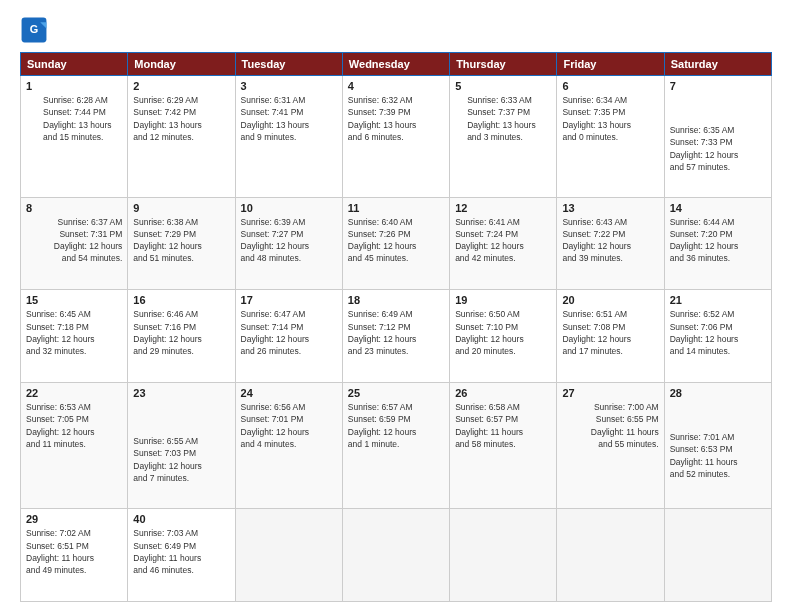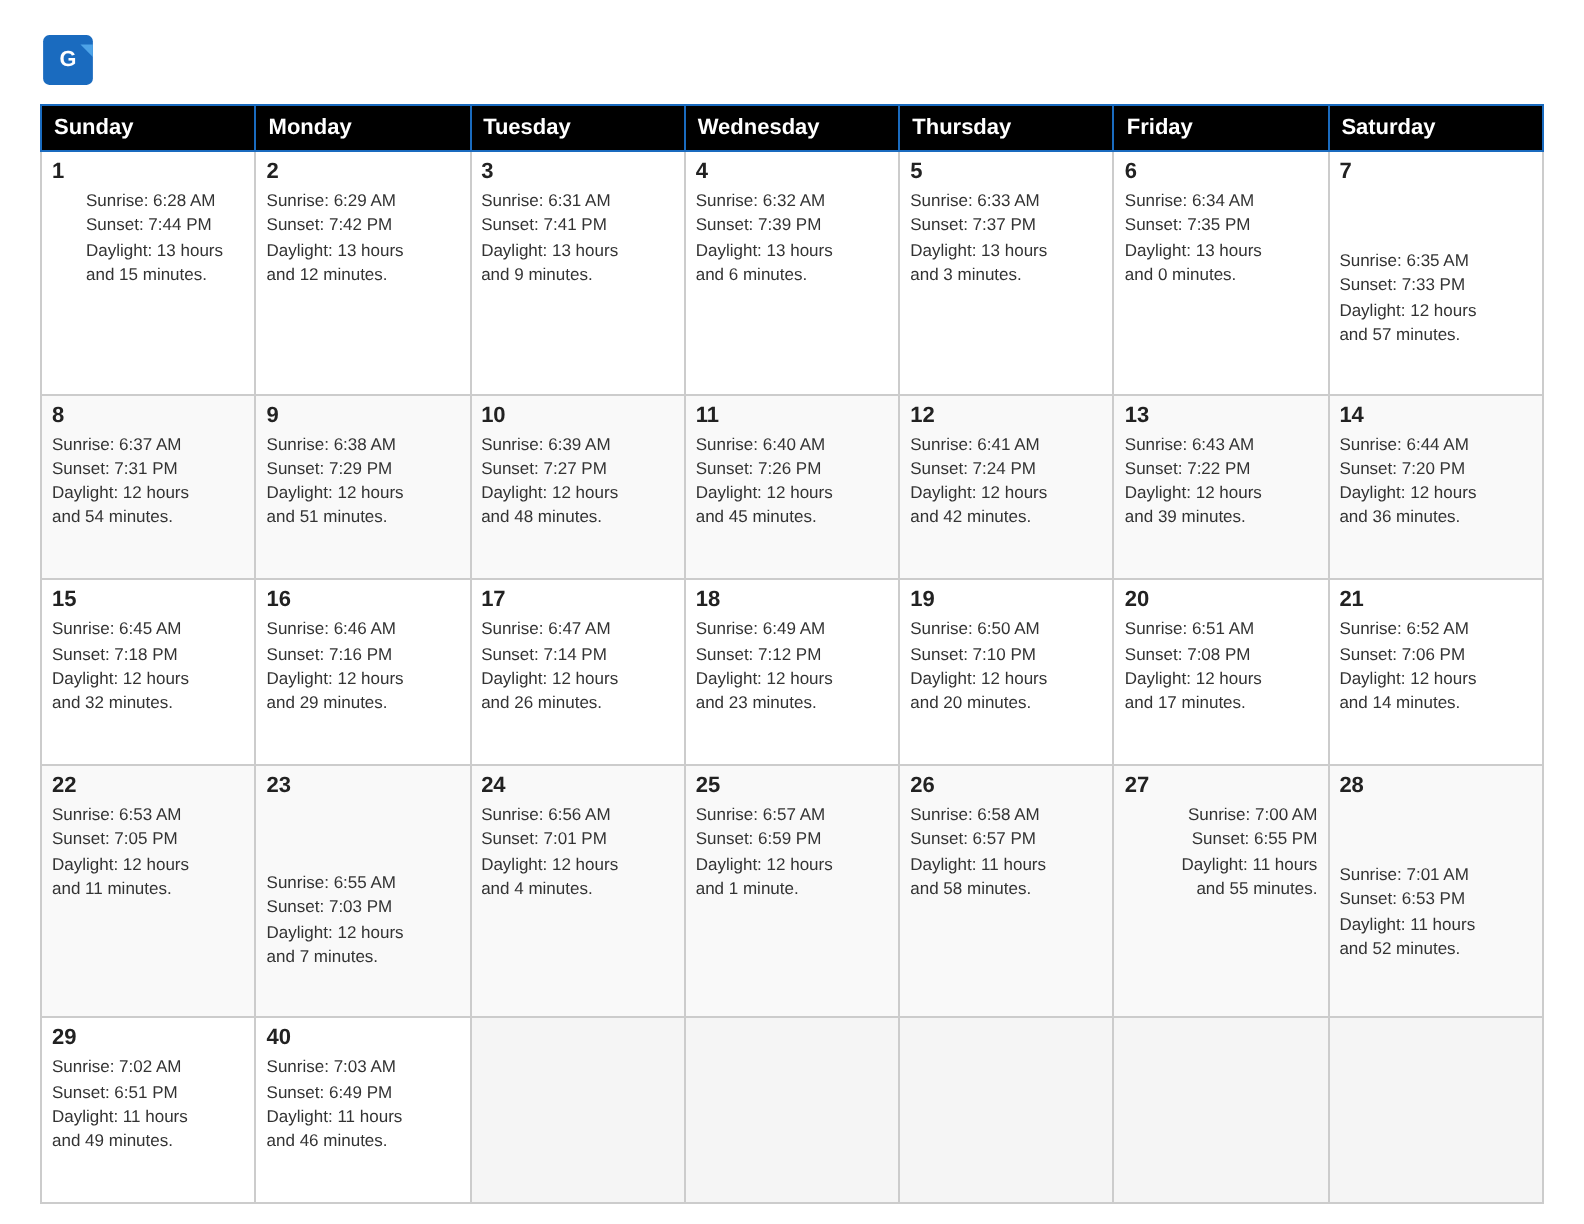--- a/index.html
+++ b/index.html
@@ -54,21 +54,21 @@
       font-size: 14px;
       color: #444;
     }
     .calendar {
       flex: 1;
       border-collapse: collapse;
       width: 100%;
       font-size: 9.5px;
     }
     .calendar th {
-      background: #000000;
+      background: #7f1d1d;
       color: #fff;
       font-weight: bold;
       font-size: 11px;
       padding: 5px 6px;
       text-align: left;
       border: 1px solid #1a6bbf;
     }
     .calendar td {
       border: 1px solid #ccc;
       vertical-align: top;
@@ -154,21 +154,21 @@
           </td>
           <td>
             <div class="day-num">4</div>
             <div class="day-detail" style="white-space: pre-line;">Sunrise: 6:32 AM
 Sunset: 7:39 PM
 Daylight: 13 hours
 and 6 minutes.</div>
           </td>
           <td>
             <div class="day-num">5</div>
-            <div class="day-detail" style="white-space: pre-line;">Sunrise: 6:33 AM
+            <div class="day-detail" style="white-space: pre-line; margin-left: 12px;">Sunrise: 6:33 AM
 Sunset: 7:37 PM
 Daylight: 13 hours
 and 3 minutes.</div>
           </td>
           <td>
             <div class="day-num">6</div>
             <div class="day-detail" style="white-space: pre-line;">Sunrise: 6:34 AM
 Sunset: 7:35 PM
 Daylight: 13 hours
 and 0 minutes.</div>
@@ -177,21 +177,21 @@
             <div class="day-num">7</div>
             <div class="day-detail" style="white-space: pre-line; margin-top: 32px;">Sunrise: 6:35 AM
 Sunset: 7:33 PM
 Daylight: 12 hours
 and 57 minutes.</div>
           </td>
         </tr>
         <tr class="row-shade">
           <td>
             <div class="day-num">8</div>
-            <div class="day-detail" style="white-space: pre-line;">Sunrise: 6:37 AM
+            <div class="day-detail" style="white-space: pre-line; text-align: right;">Sunrise: 6:37 AM
 Sunset: 7:31 PM
 Daylight: 12 hours
 and 54 minutes.</div>
           </td>
           <td>
             <div class="day-num">9</div>
             <div class="day-detail" style="white-space: pre-line;">Sunrise: 6:38 AM
 Sunset: 7:29 PM
 Daylight: 12 hours
 and 51 minutes.</div>

